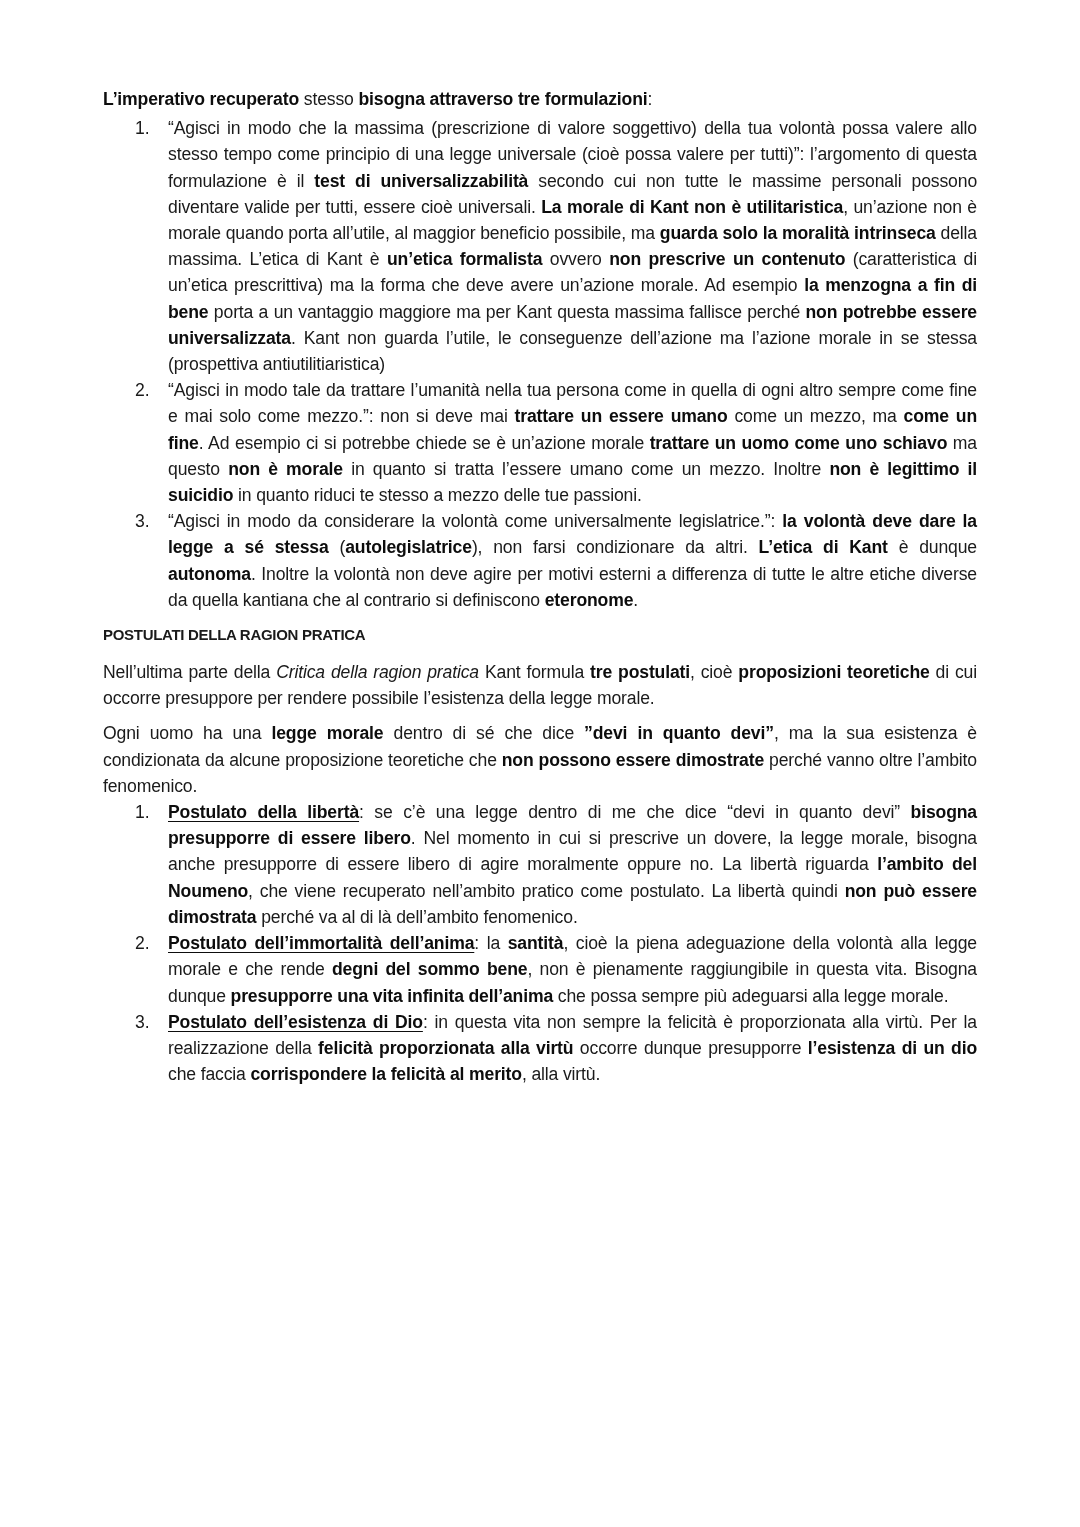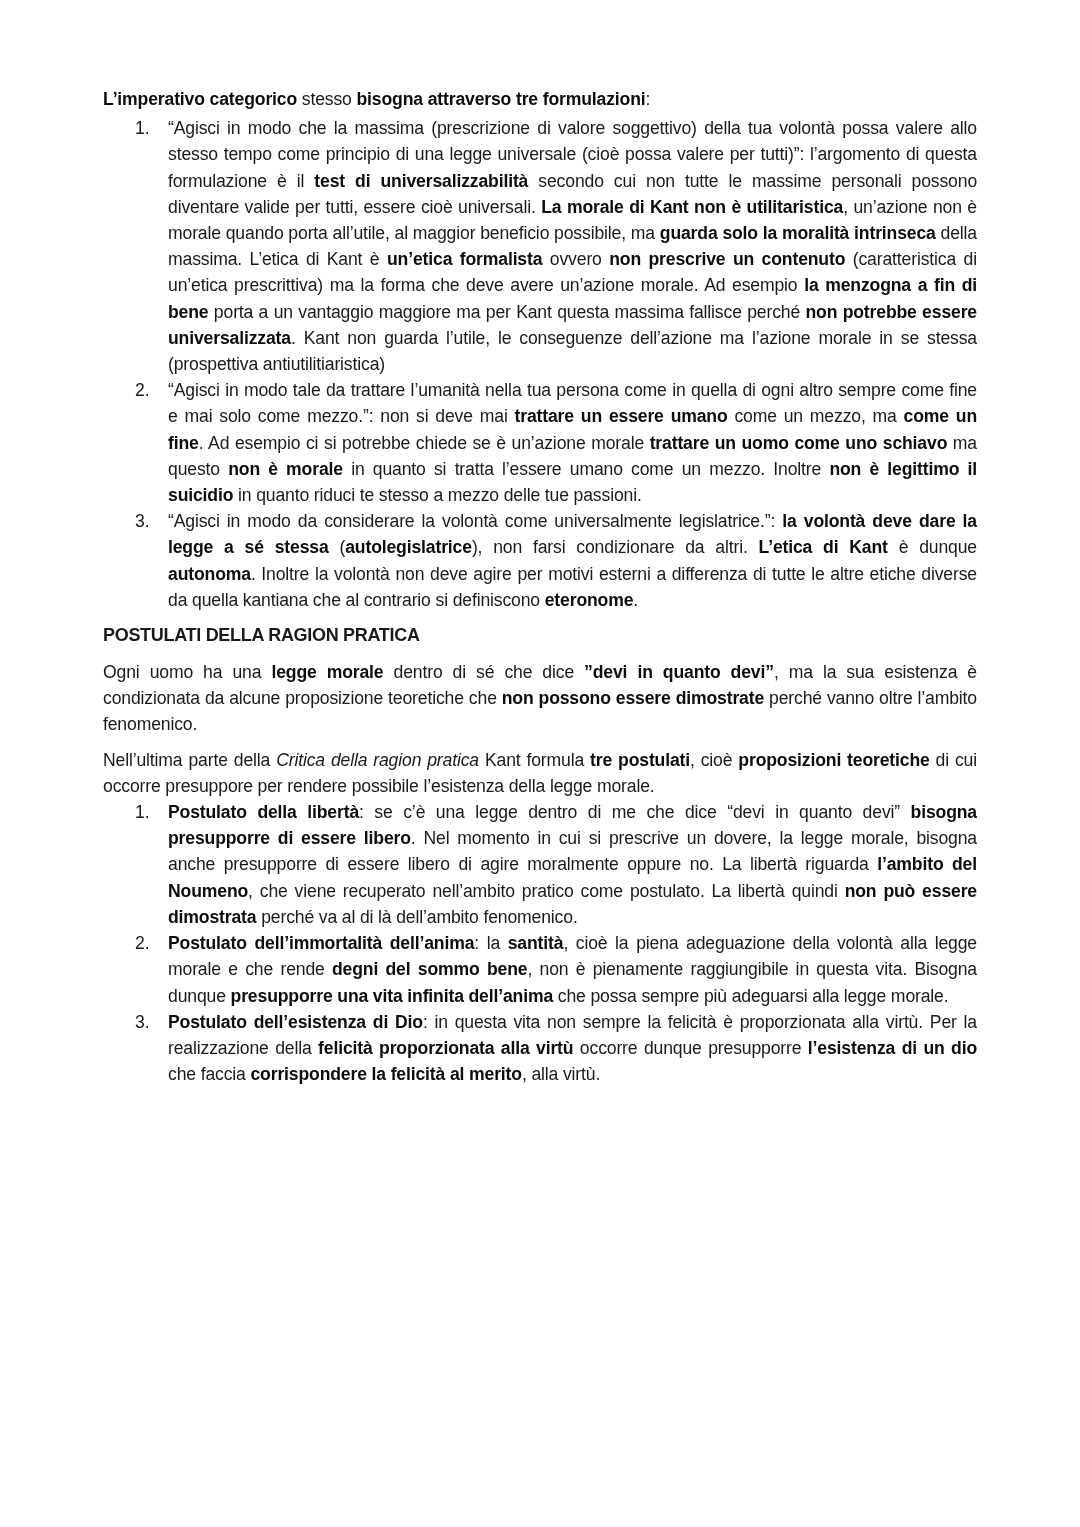--- a/index.html
+++ b/index.html
@@ -13,54 +13,54 @@
     p { margin: 0; }
     .intro { margin-bottom: 3px; }
     .para { text-align: justify; }
     .para + .para { margin-top: 9px; }
     ol.list { margin: 0; padding: 0; list-style: none; }
     ol.list li { position: relative; padding-left: 65px; text-align: justify; }
     ol.list li .num {
       position: absolute; left: 32px; top: 0; width: 24px; text-align: left;
     }
     .heading {
-      font-weight: bold; font-size: 18px; line-height: 28px;
+      font-weight: bold; font-size: 15px; line-height: 28px;
       margin-top: 8px; margin-bottom: 10px; color: #1a1a1a;
       letter-spacing: -0.3px;
     }
     .b { font-weight: bold; color: #0d0d0d; }
     .i { font-style: italic; }
-    .u { text-underline-offset: 3px; }
+    .u { text-decoration: underline; text-underline-offset: 3px; }
     .list-postulati { margin-top: 10px; }
   </style>
 </head>
 <body>
 
 <div class="page">
-  <p class="intro"><span class="b">L’imperativo categorico</span><span> stesso </span><span class="b">bisogna attraverso tre formulazioni</span><span>:</span></p>
+  <p class="intro"><span class="b">L’imperativo recuperato</span><span> stesso </span><span class="b">bisogna attraverso tre formulazioni</span><span>:</span></p>
 
   <ol class="list">
     <li>
       <span class="num">1.</span>
       <span><span>“Agisci in modo che la massima (prescrizione di valore soggettivo) della tua volontà possa valere allo stesso tempo come principio di una legge universale (cioè possa valere per tutti)”: l’argomento di questa formulazione è il </span><span class="b">test di universalizzabilità</span><span> secondo cui non tutte le massime personali possono diventare valide per tutti, essere cioè universali. </span><span class="b">La morale di Kant non è utilitaristica</span><span>, un’azione non è morale quando porta all’utile, al maggior beneficio possibile, ma </span><span class="b">guarda solo la moralità intrinseca</span><span> della massima. L’etica di Kant è </span><span class="b">un’etica formalista</span><span> ovvero </span><span class="b">non prescrive un contenuto</span><span> (caratteristica di un’etica prescrittiva) ma la forma che deve avere un’azione morale. Ad esempio </span><span class="b">la menzogna a fin di bene</span><span> porta a un vantaggio maggiore ma per Kant questa massima fallisce perché </span><span class="b">non potrebbe essere universalizzata</span><span>. Kant non guarda l’utile, le conseguenze dell’azione ma l’azione morale in se stessa (prospettiva antiutilitiaristica)</span></span>
     </li>
     <li>
       <span class="num">2.</span>
       <span><span>“Agisci in modo tale da trattare l’umanità nella tua persona come in quella di ogni altro sempre come fine e mai solo come mezzo.”: non si deve mai </span><span class="b">trattare un essere umano</span><span> come un mezzo, ma </span><span class="b">come un fine</span><span>. Ad esempio ci si potrebbe chiede se è un’azione morale </span><span class="b">trattare un uomo come uno schiavo</span><span> ma questo </span><span class="b">non è morale</span><span> in quanto si tratta l’essere umano come un mezzo. Inoltre </span><span class="b">non è legittimo il suicidio</span><span> in quanto riduci te stesso a mezzo delle tue passioni.</span></span>
     </li>
     <li>
       <span class="num">3.</span>
       <span><span>“Agisci in modo da considerare la volontà come universalmente legislatrice.”: </span><span class="b">la volontà deve dare la legge a sé stessa</span><span> (</span><span class="b">autolegislatrice</span><span>), non farsi condizionare da altri. </span><span class="b">L’etica di Kant</span><span> è dunque </span><span class="b">autonoma</span><span>. Inoltre la volontà non deve agire per motivi esterni a differenza di tutte le altre etiche diverse da quella kantiana che al contrario si definiscono </span><span class="b">eteronome</span><span>.</span></span>
     </li>
   </ol>
 
   <h2 class="heading">POSTULATI DELLA RAGION PRATICA</h2>
 
+  <p class="para"><span>Nell’ultima parte della </span><span class="i">Critica della ragion pratica</span><span> Kant formula </span><span class="b">tre postulati</span><span>, cioè </span><span class="b">proposizioni teoretiche</span><span> di cui occorre presuppore per rendere possibile l’esistenza della legge morale.</span></p>
   <p class="para"><span>Ogni uomo ha una </span><span class="b">legge morale</span><span> dentro di sé che dice </span><span class="b">”devi in quanto devi”</span><span>, ma la sua esistenza è condizionata da alcune proposizione teoretiche che </span><span class="b">non possono essere dimostrate</span><span> perché vanno oltre l’ambito fenomenico.</span></p>
-  <p class="para"><span>Nell’ultima parte della </span><span class="i">Critica della ragion pratica</span><span> Kant formula </span><span class="b">tre postulati</span><span>, cioè </span><span class="b">proposizioni teoretiche</span><span> di cui occorre presuppore per rendere possibile l’esistenza della legge morale.</span></p>
 
   <ol class="list list-postulati">
     <li>
       <span class="num">1.</span>
       <span><span class="b u">Postulato della libertà</span><span>: se c’è una legge dentro di me che dice “devi in quanto devi” </span><span class="b">bisogna presupporre di essere libero</span><span>. Nel momento in cui si prescrive un dovere, la legge morale, bisogna anche presupporre di essere libero di agire moralmente oppure no. La libertà riguarda </span><span class="b">l’ambito del Noumeno</span><span>, che viene recuperato nell’ambito pratico come postulato. La libertà quindi </span><span class="b">non può essere dimostrata</span><span> perché va al di là dell’ambito fenomenico.</span></span>
     </li>
     <li>
       <span class="num">2.</span>
       <span><span class="b u">Postulato dell’immortalità dell’anima</span><span>: la </span><span class="b">santità</span><span>, cioè la piena adeguazione della volontà alla legge morale e che rende </span><span class="b">degni del sommo bene</span><span>, non è pienamente raggiungibile in questa vita. Bisogna dunque </span><span class="b">presupporre una vita infinita dell’anima</span><span> che possa sempre più adeguarsi alla legge morale.</span></span>
     </li>

